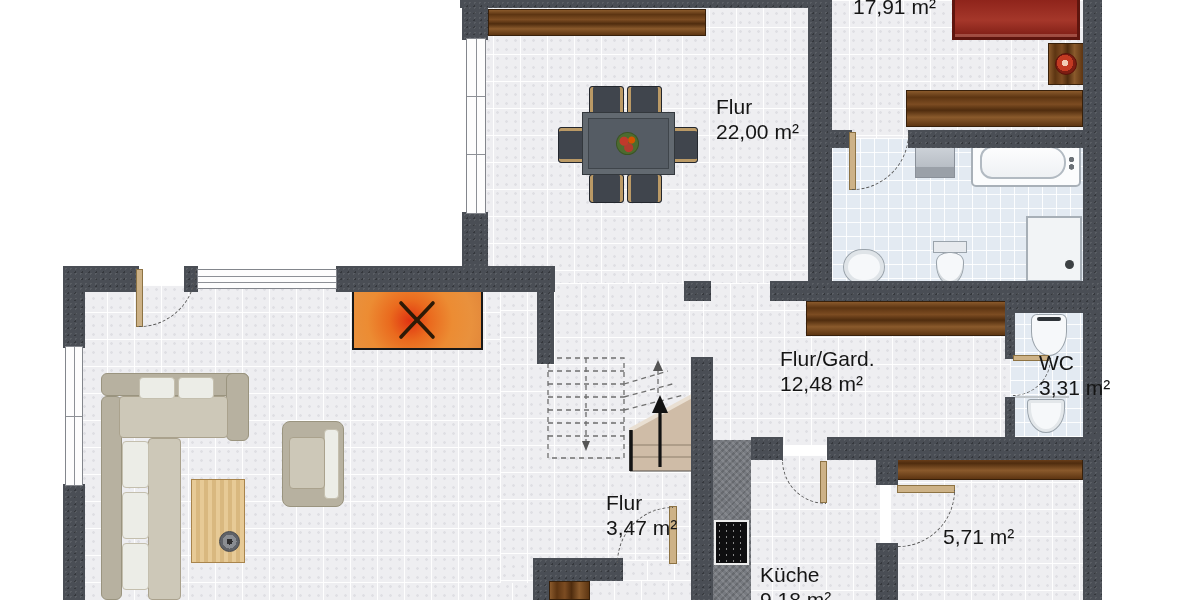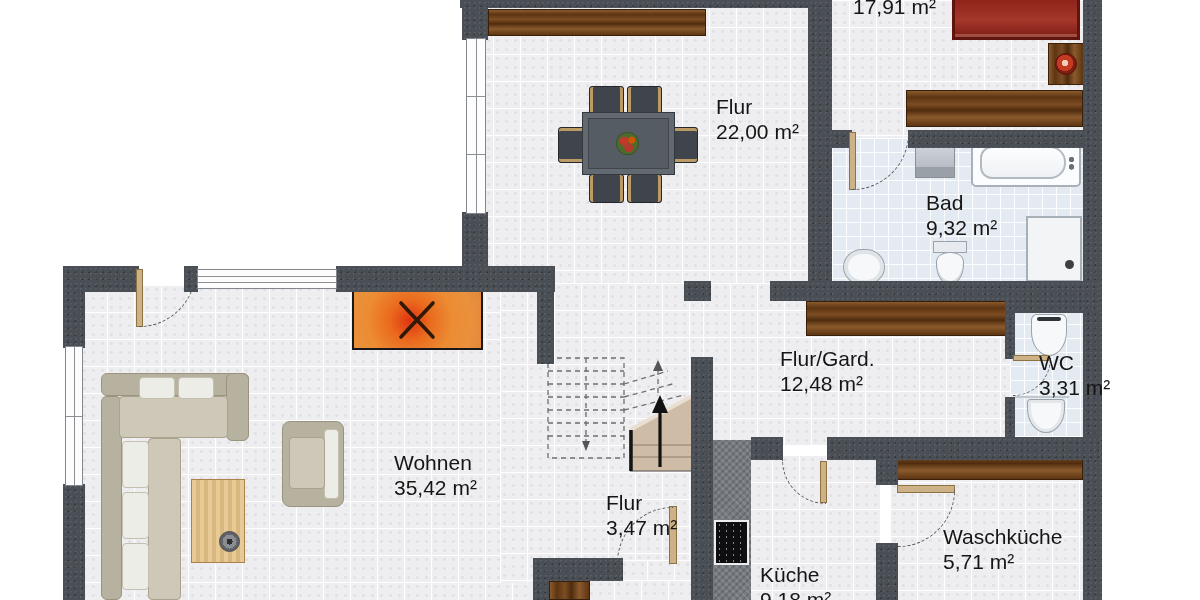--- a/index.html
+++ b/index.html
@@ -238,42 +238,33 @@
   <div class="abs arc arc-br" style="left:1013px;top:358px;width:38px;height:38px"></div>
 
   <div class="abs room-label" style="left:853px;top:-6px">
     <span></span>
     <span>17,91 m²</span>
   </div>
   <div class="abs room-label" style="left:716px;top:94px">
     <span>Flur</span>
     <span>22,00 m²</span>
   </div>
-  <div class="abs room-label" style="left:926px;top:190px">
-    <span>Bad</span>
-    <span>9,32 m²</span>
-  </div>
   <div class="abs room-label" style="left:780px;top:346px">
     <span>Flur/Gard.</span>
     <span>12,48 m²</span>
   </div>
   <div class="abs room-label" style="left:1039px;top:350px">
     <span>WC</span>
     <span>3,31 m²</span>
   </div>
-  <div class="abs room-label" style="left:394px;top:450px">
-    <span>Wohnen</span>
-    <span>35,42 m²</span>
-  </div>
   <div class="abs room-label" style="left:606px;top:490px">
     <span>Flur</span>
     <span>3,47 m²</span>
   </div>
   <div class="abs room-label" style="left:760px;top:562px">
     <span>Küche</span>
     <span>9,18 m²</span>
   </div>
   <div class="abs room-label" style="left:943px;top:524px">
-    <span>Waschküche</span>
     <span>5,71 m²</span>
   </div>
 
 </div>
 
 </body></html>

